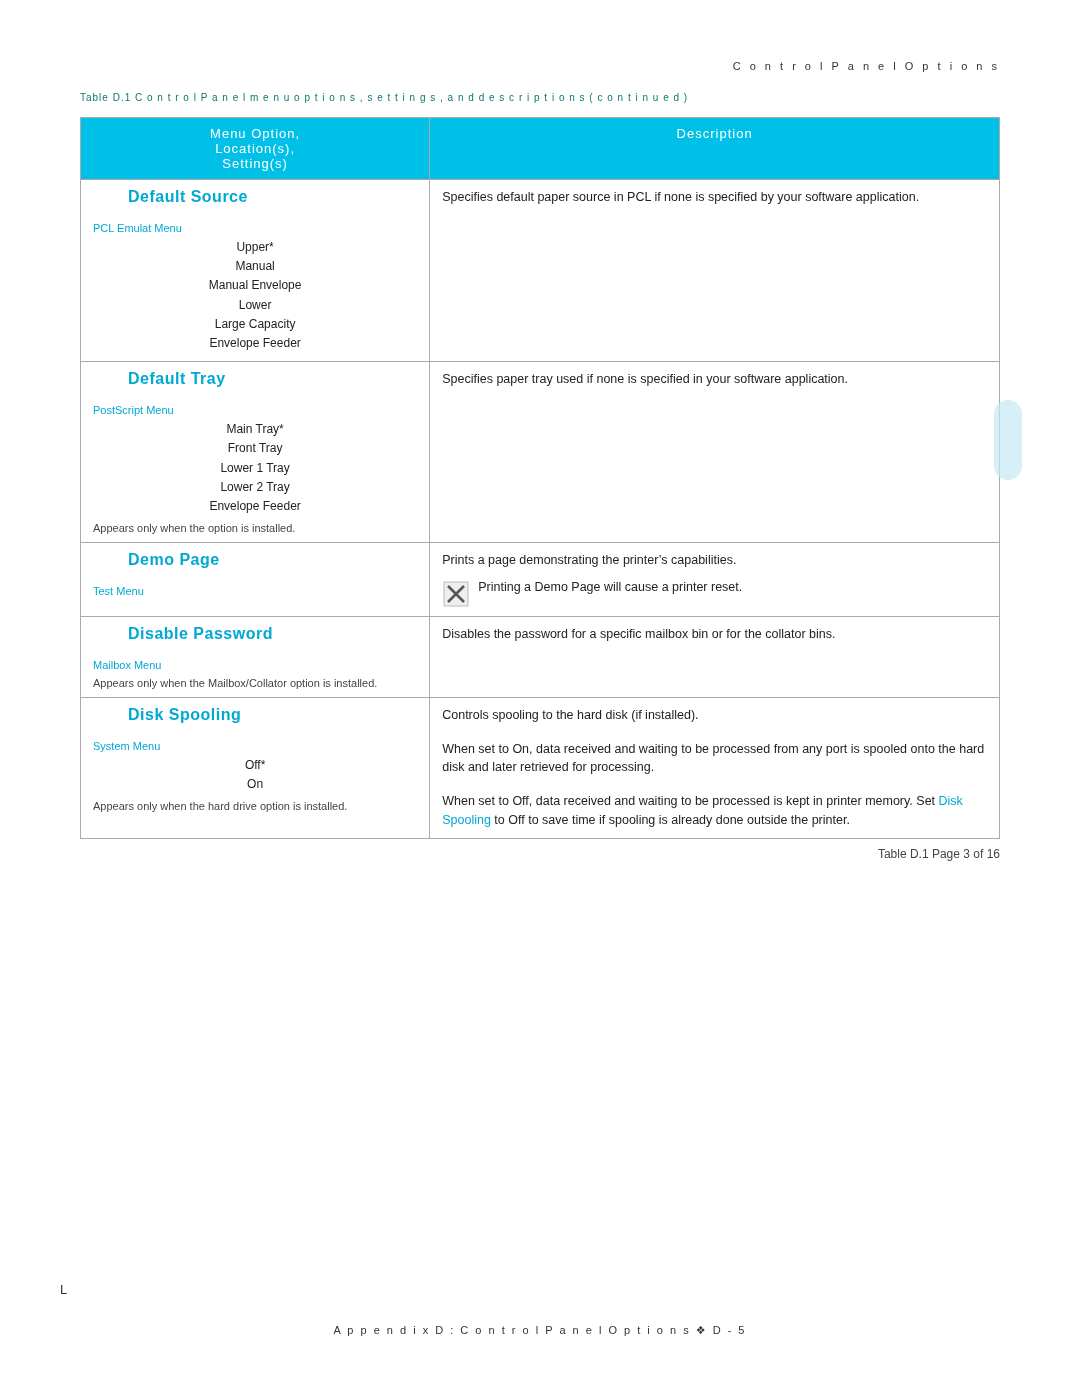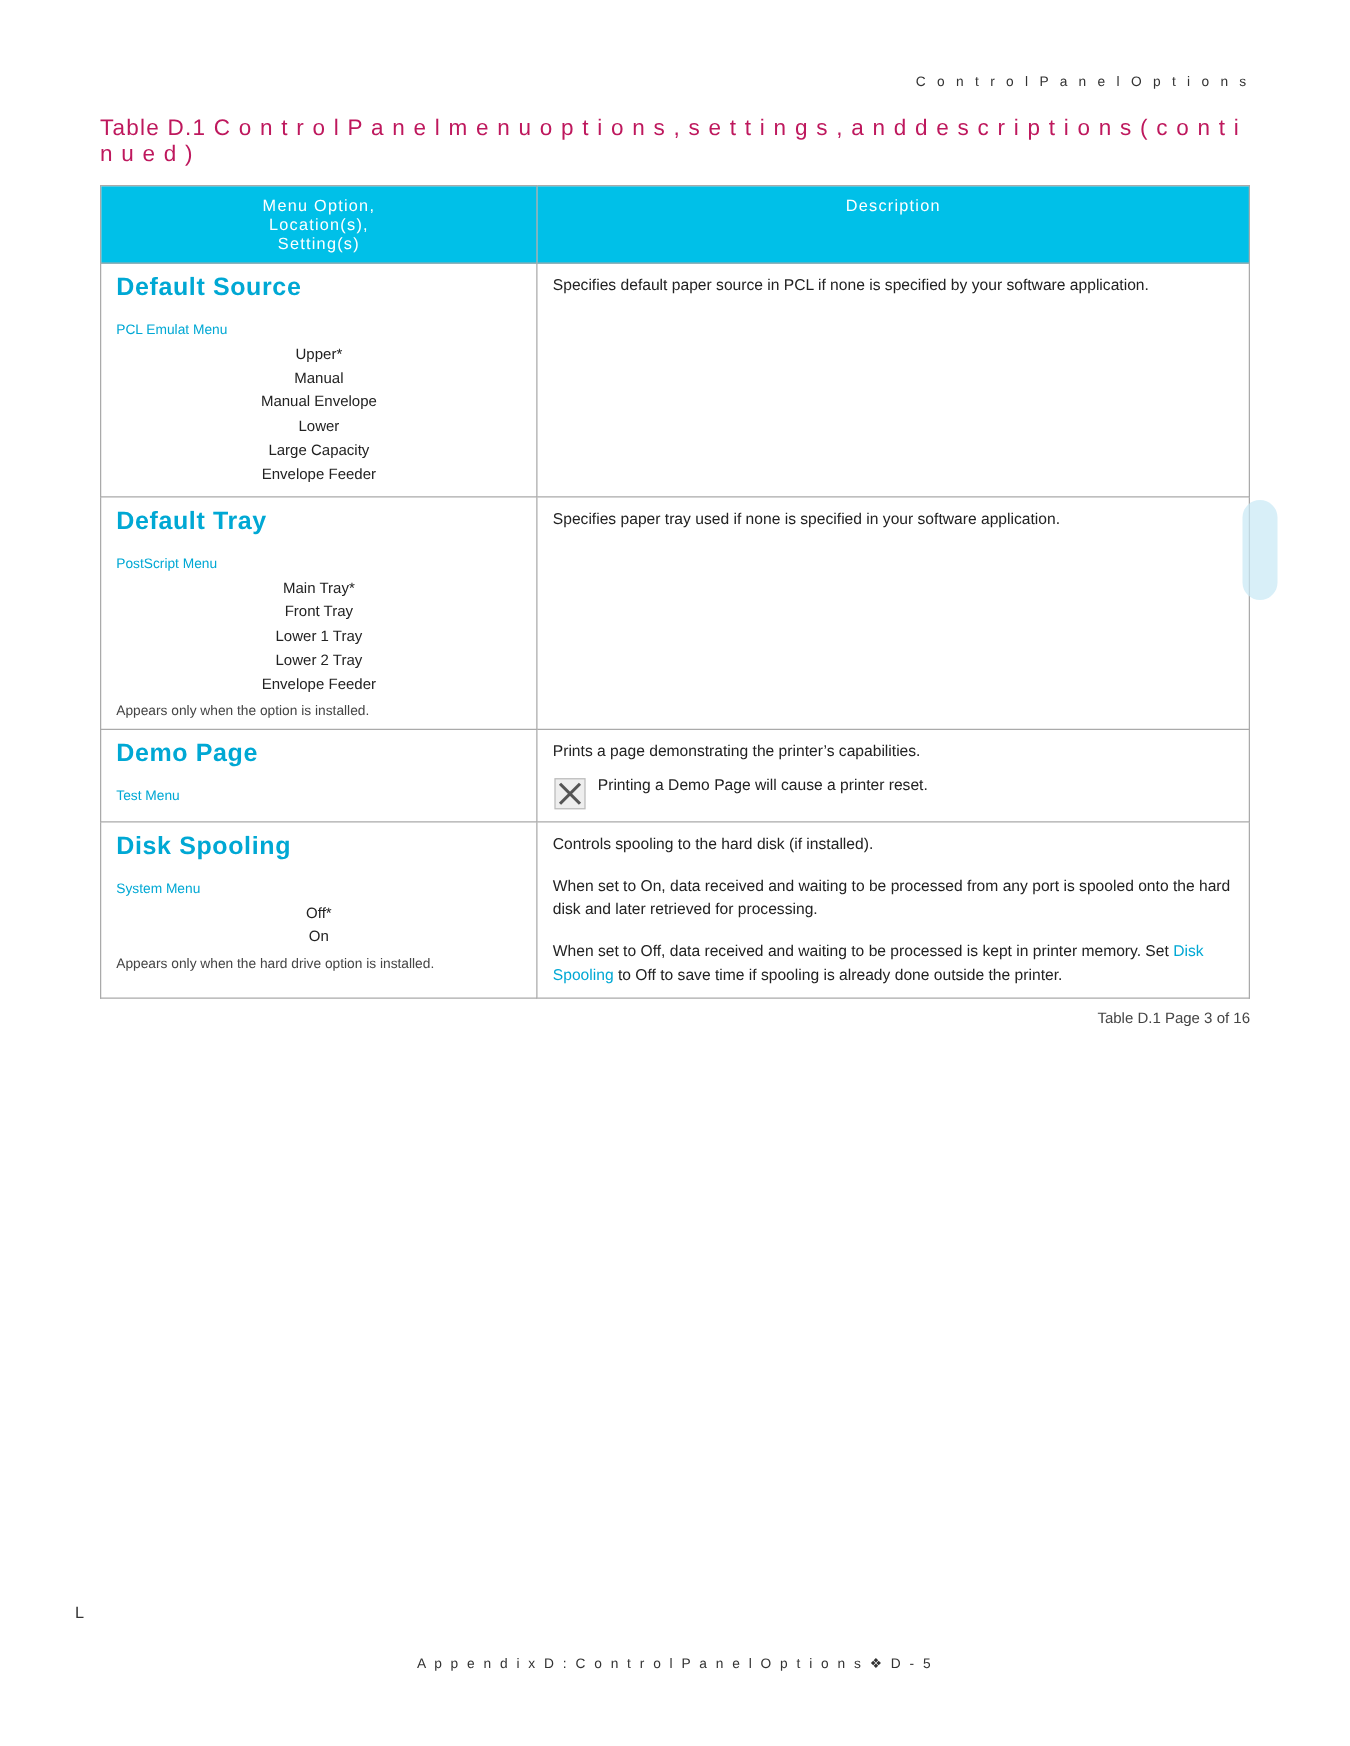--- a/index.html
+++ b/index.html
@@ -24,23 +24,23 @@
     .header-area {
       text-align: right;
       padding: 60px 80px 10px 80px;
       font-size: 11px;
       letter-spacing: 3px;
       color: #333;
     }
 
     .table-title {
       padding: 10px 80px 10px 80px;
-      font-size: 18px;
+      font-size: 10px;
       letter-spacing: 1px;
-      color: #be185d;
+      color: #0f766e;
       margin-bottom: 4px;
     }
 
     .main-table {
       margin: 0 80px;
       border-collapse: collapse;
       width: calc(100% - 160px);
       border: 1px solid #aaa;
     }
 
@@ -56,24 +56,25 @@
       font-size: 13px;
       font-weight: normal;
       letter-spacing: 1px;
     }
 
     .col-left { width: 38%; margin-left: 13px; }
     .col-right { width: 62%; }
 
     .menu-option-title {
       color: #00a8d4;
-      font-size: 20px;
+      font-size: 16px;
       font-weight: bold;
       letter-spacing: 0.5px;
       margin-bottom: 4px;
+      margin-left: 35px;
     }
 
     .submenu-label {
       color: #00a8d4;
       font-size: 11px;
       margin-bottom: 4px;
       margin-top: 16px;
     }
 
     .settings-list {
@@ -211,20 +212,30 @@
             <svg class="warning-icon" viewBox="0 0 28 28" width="28" height="28">
               <rect x="2" y="2" width="24" height="24" fill="#eee" stroke="#bbb" stroke-width="1"></rect>
               <line x1="6" y1="6" x2="22" y2="22" stroke="#555" stroke-width="2.5"></line>
               <line x1="22" y1="6" x2="6" y2="22" stroke="#555" stroke-width="2.5"></line>
             </svg>
             <div class="desc-text">Printing a Demo Page will cause a printer reset.</div>
           </div>
         </td>
       </tr>
 
+      <tr>
+        <td>
+          <div class="menu-option-title">Disable Password</div>
+          <div class="submenu-label">Mailbox Menu</div>
+          <div class="note-text">Appears only when the Mailbox/Collator option is installed.</div>
+        </td>
+        <td>
+          <div class="desc-text">Disables the password for a specific mailbox bin or for the collator bins.</div>
+        </td>
+      </tr>
 
       <tr>
         <td>
           <div class="menu-option-title">Disk Spooling</div>
           <div class="submenu-label">System Menu</div>
           <div class="settings-list">
             Off*<br>On
           </div>
           <div class="note-text">Appears only when the hard drive option is installed.</div>
         </td>

